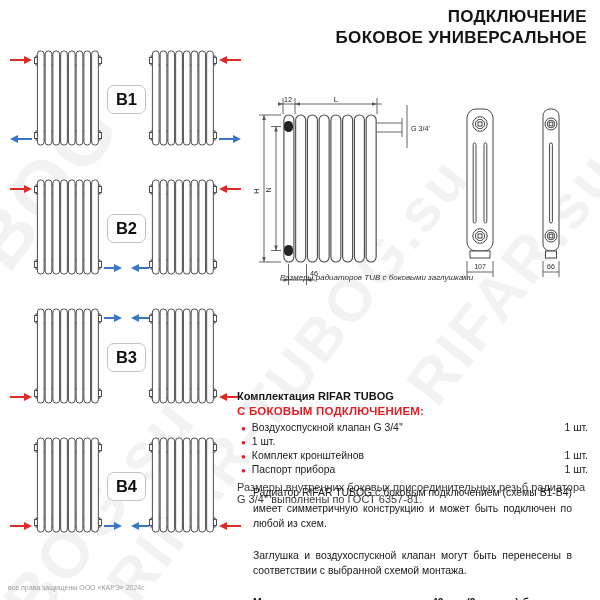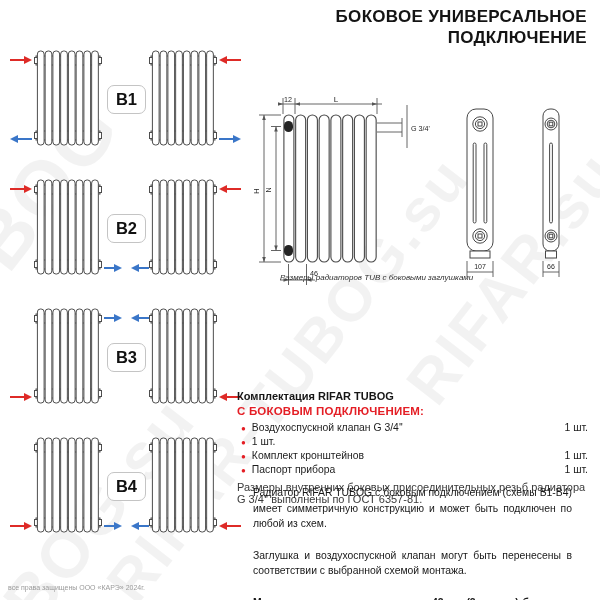--- a/index.html
+++ b/index.html
@@ -83,22 +83,22 @@
         <rect x="26.65" y="2" width="6.7" height="94" rx="3"></rect>
         <rect x="34.4" y="2" width="6.7" height="94" rx="3"></rect>
         <rect x="42.15" y="2" width="6.7" height="94" rx="3"></rect>
         <rect x="49.9" y="2" width="6.7" height="94" rx="3"></rect>
         <rect x="57.65" y="2" width="6.7" height="94" rx="3"></rect>
       </g>
     </symbol>
   </svg>
 
   <div class="title">
+    <div>ПОДКЛЮЧЕНИЕ</div>
     <div>БОКОВОЕ УНИВЕРСАЛЬНОЕ</div>
-    <div>ПОДКЛЮЧЕНИЕ</div>
   </div>
 
   <div class="scheme" style="top:45px;">
     <svg class="rad" style="left:25px" width="68" height="98">
         <use href="#rad-front"></use>
       </svg>
     <svg class="rad" style="left:140px" width="68" height="98">
         <use href="#rad-front"></use>
       </svg>
     <div class="scheme-label">B1</div>

